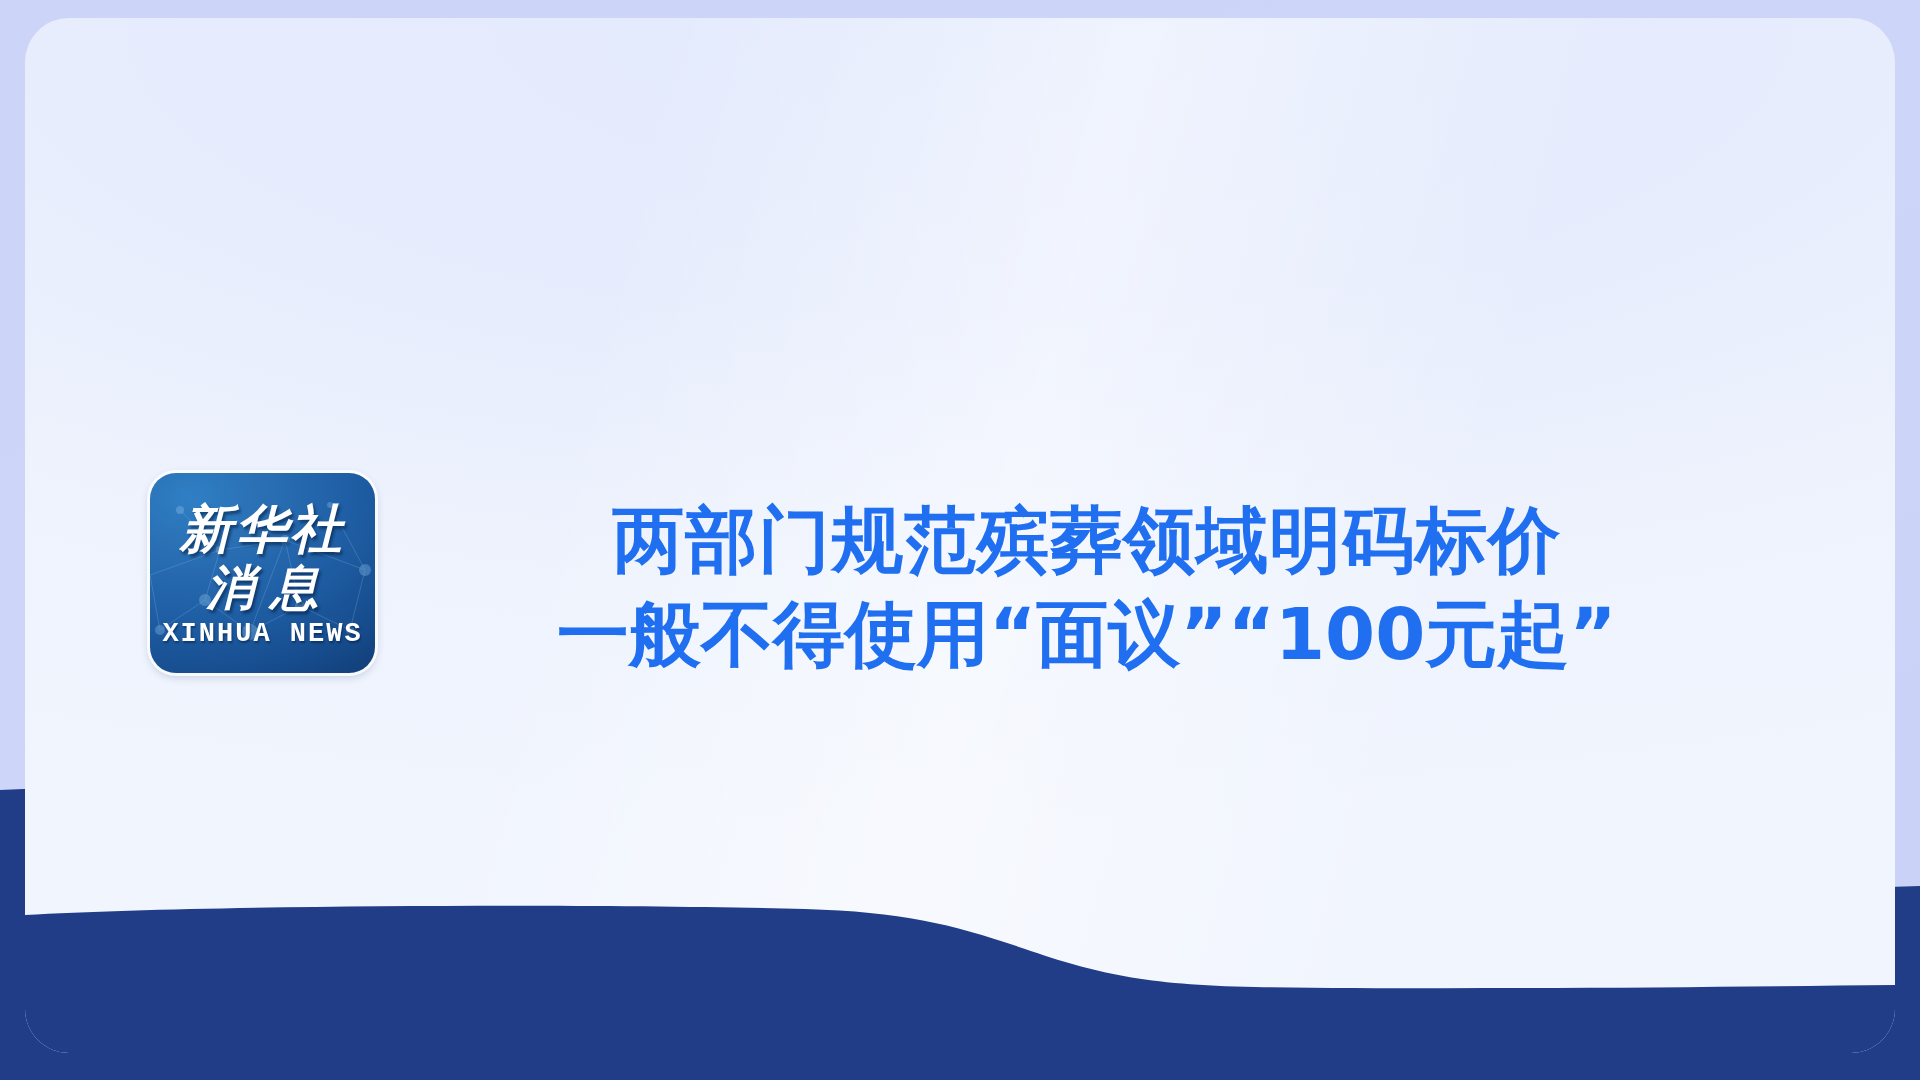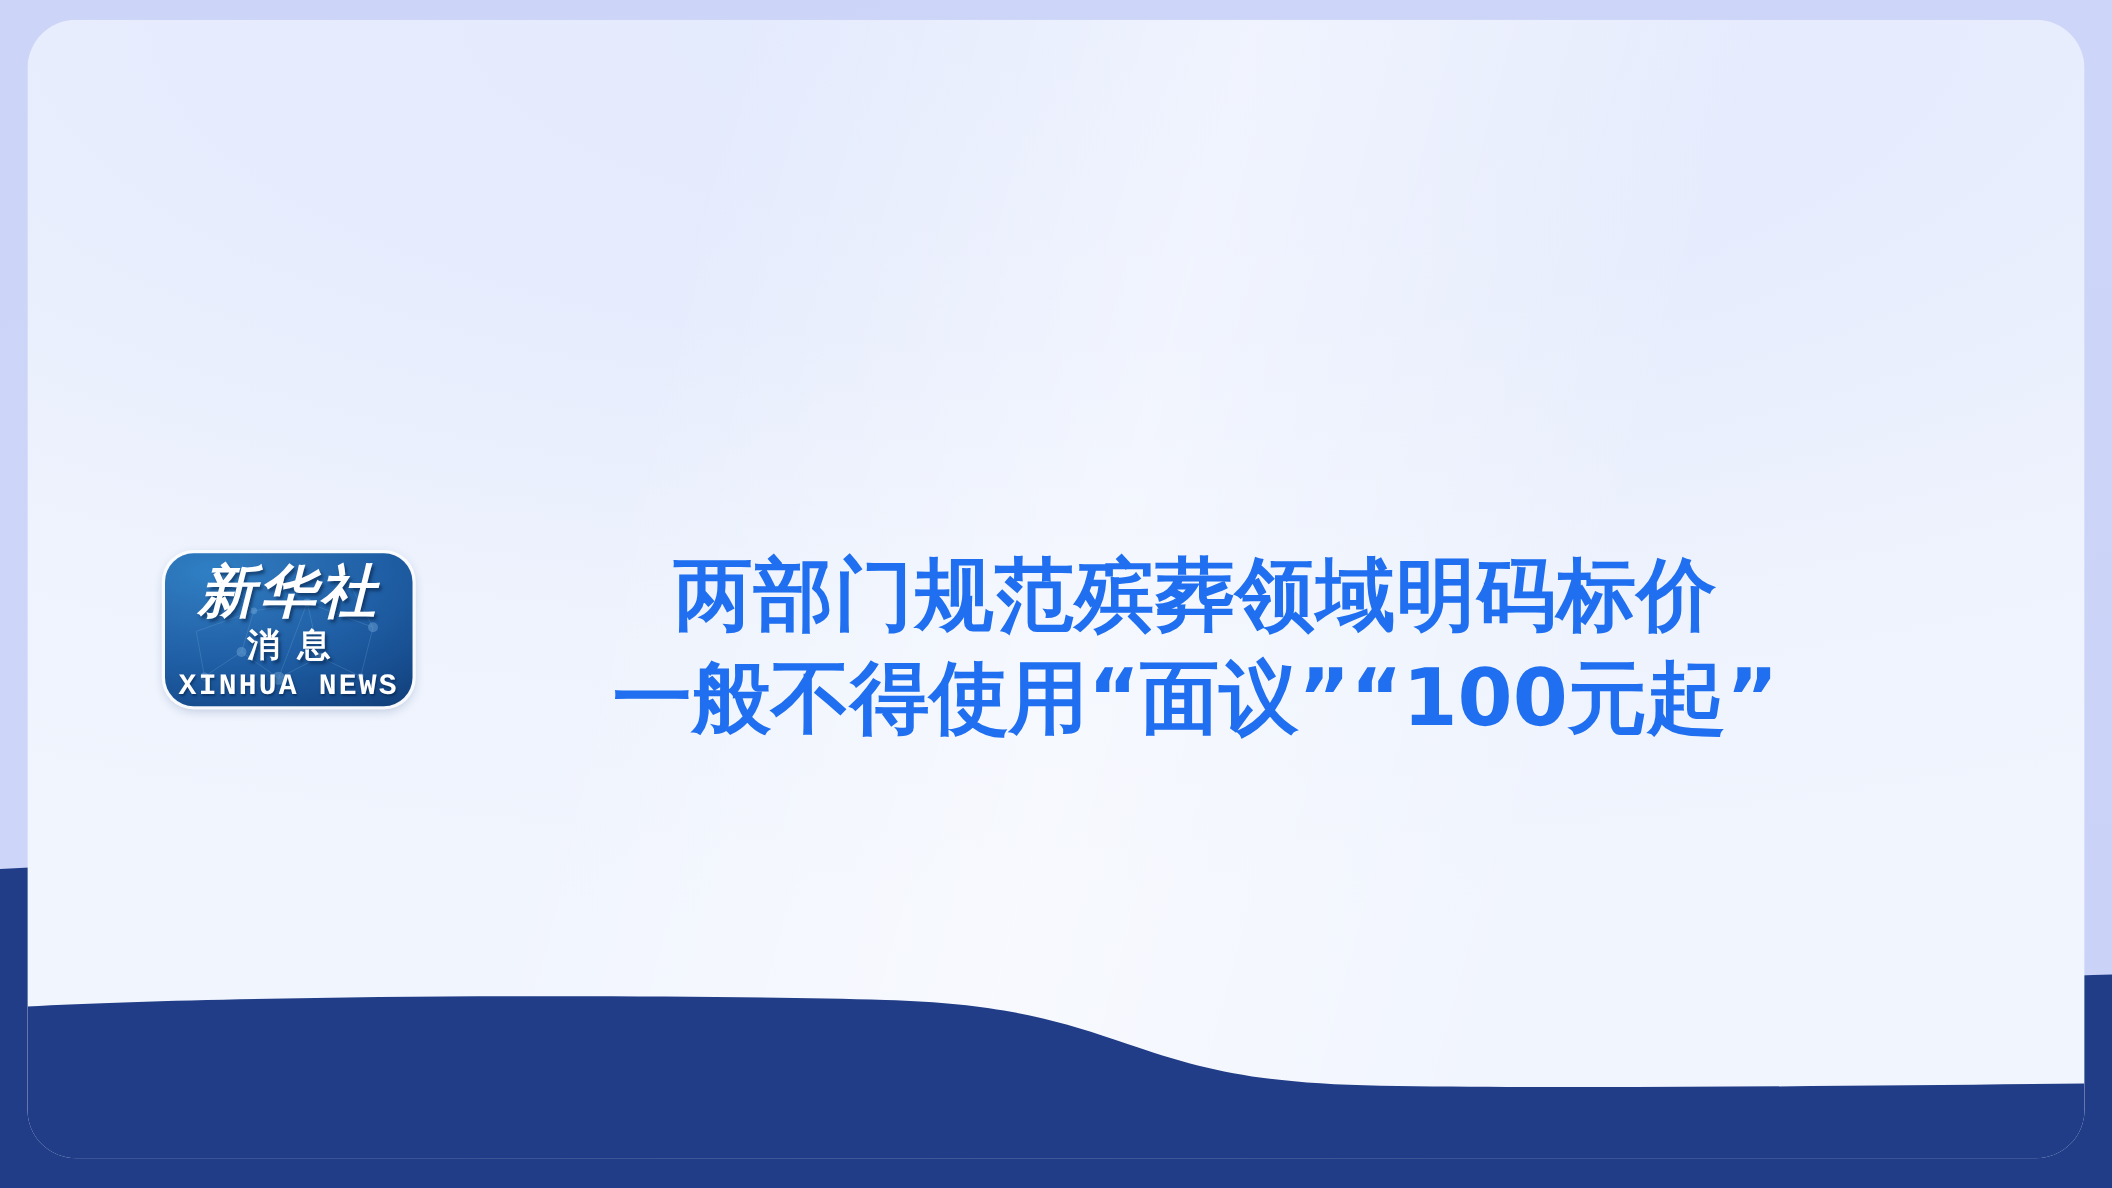--- a/index.html
+++ b/index.html
@@ -47,21 +47,21 @@
   .content{
     position:absolute;
     left:0;top:446px;width:1870px;
     display:flex;align-items:center;
   }
 
   
   .logo{
     position:relative;
     margin-left:125px;
-    width:225px;height:139px;
+    width:225px;height:200px;
     border-radius:26px;
     background:
       radial-gradient(130% 110% at 18% 12%,#2f7fc4 0%,#2a6fb4 25%,#1f5ea4 55%,#174e90 80%,#123f79 100%);
     box-shadow:0 0 0 3px rgba(255,255,255,.85), 0 3px 10px rgba(30,60,120,.28);
     overflow:hidden;
     flex:0 0 auto;
     display:flex;flex-direction:column;align-items:center;justify-content:center;
   }
   .logo-net{position:absolute;inset:0;opacity:.55;}
   .logo-net svg{width:100%;height:100%;display:block;}
@@ -73,23 +73,24 @@
     font-size:52px;letter-spacing:3px;line-height:1;
     margin-top:6px;
     text-shadow:2px 3px 3px rgba(0,25,60,.55);
     font-style:italic;
   }
   .logo-line2{
     position:relative;
     color:#ffffff;
     font-family:"DejaVu Serif","Liberation Serif",serif;
     font-weight:700;
-    font-size:30px;letter-spacing:16px;line-height:1;
+    font-size:48px;letter-spacing:16px;line-height:1;
     margin-top:8px;padding-left:16px;
     text-shadow:2px 3px 3px rgba(0,25,60,.55);
+    font-style:italic;
   }
   .logo-line3{
     position:relative;
     color:#ffffff;
     font-family:Liberation Mono, monospace;
     font-weight:700;
     font-size:27px;letter-spacing:2px;line-height:1;
     margin-top:10px;
     text-shadow:1px 2px 2px rgba(0,25,60,.5);
     white-space:nowrap;

